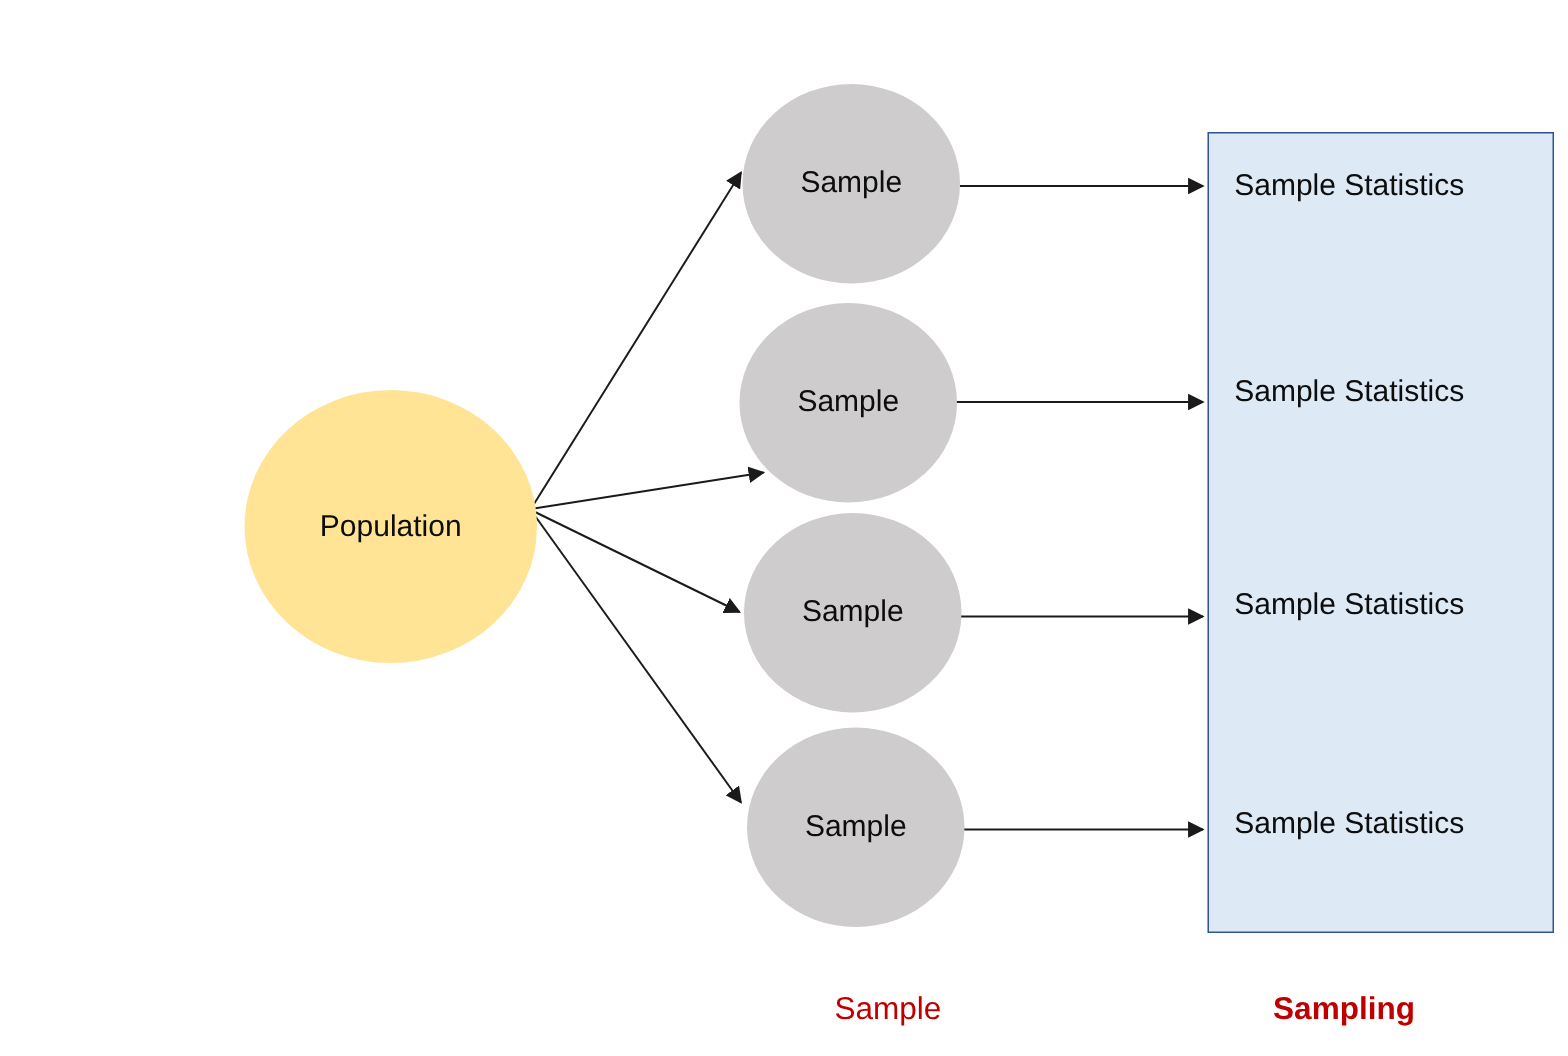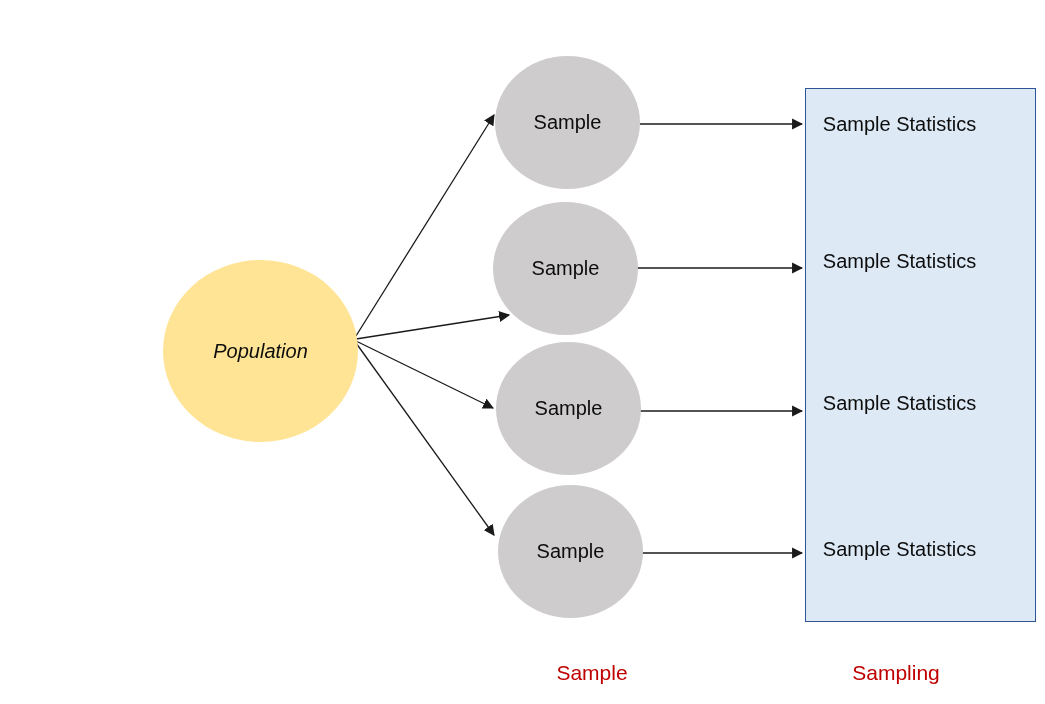--- a/index.html
+++ b/index.html
@@ -39,21 +39,20 @@
     text-align: center;
   }
   .population-circle {
     left: 163px;
     top: 260px;
     width: 195px;
     height: 182px;
     border-radius: 50%;
     background: var(--population-fill, #FFE496);
     font-size: 20px;
-    font-style: italic;
   }
   .sample-circle {
     width: 145px;
     height: 133px;
     border-radius: 50%;
     background: var(--sample-fill, #CECCCC);
     font-size: 20px;
   }
   .sample-circle.c0 { left: 495px; top: 56px; }
   .sample-circle.c1 { left: 493px; top: 202px; }
@@ -85,21 +84,21 @@
   .caption {
     position: absolute;
     top: 660px;
     width: 160px;
     text-align: center;
     font-size: 21px;
     line-height: 26px;
     color: var(--caption-text, #C00000);
   }
   .caption.sample-caption { left: 512px; }
-  .caption.sampling-caption { left: 816px; }
+  .caption.sampling-caption { left: 816px; font-weight: bold; }
 </style>
 </head>
 <body>
 
 <div class="canvas">
 
   <svg class="arrow-layer" viewBox="0 0 1045 704" xmlns="http://www.w3.org/2000/svg">
     <defs>
       <marker id="ah" viewBox="0 0 10 10" refX="9" refY="5" markerWidth="8.5" markerHeight="8.5" orient="auto-start-reverse">
         <path class="arrowhead-shape" d="M 0 0 L 10 5 L 0 10 z"></path>

